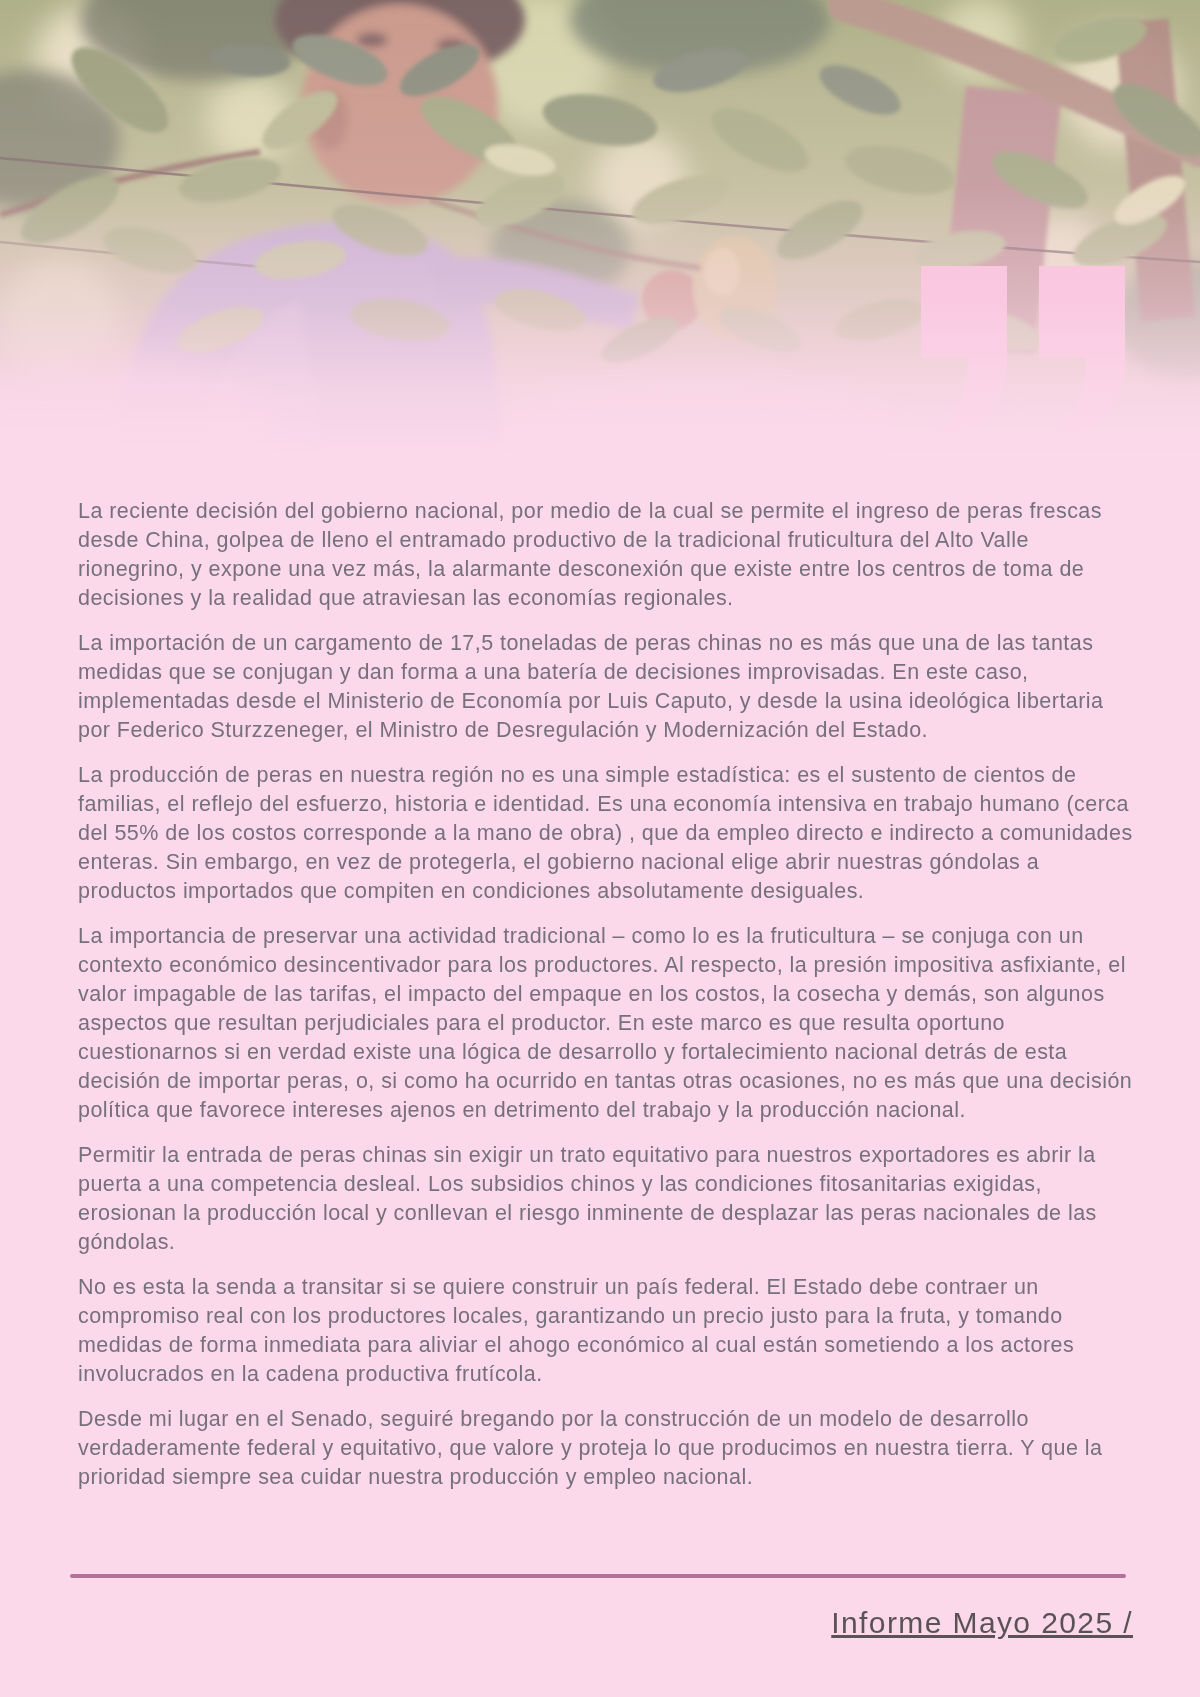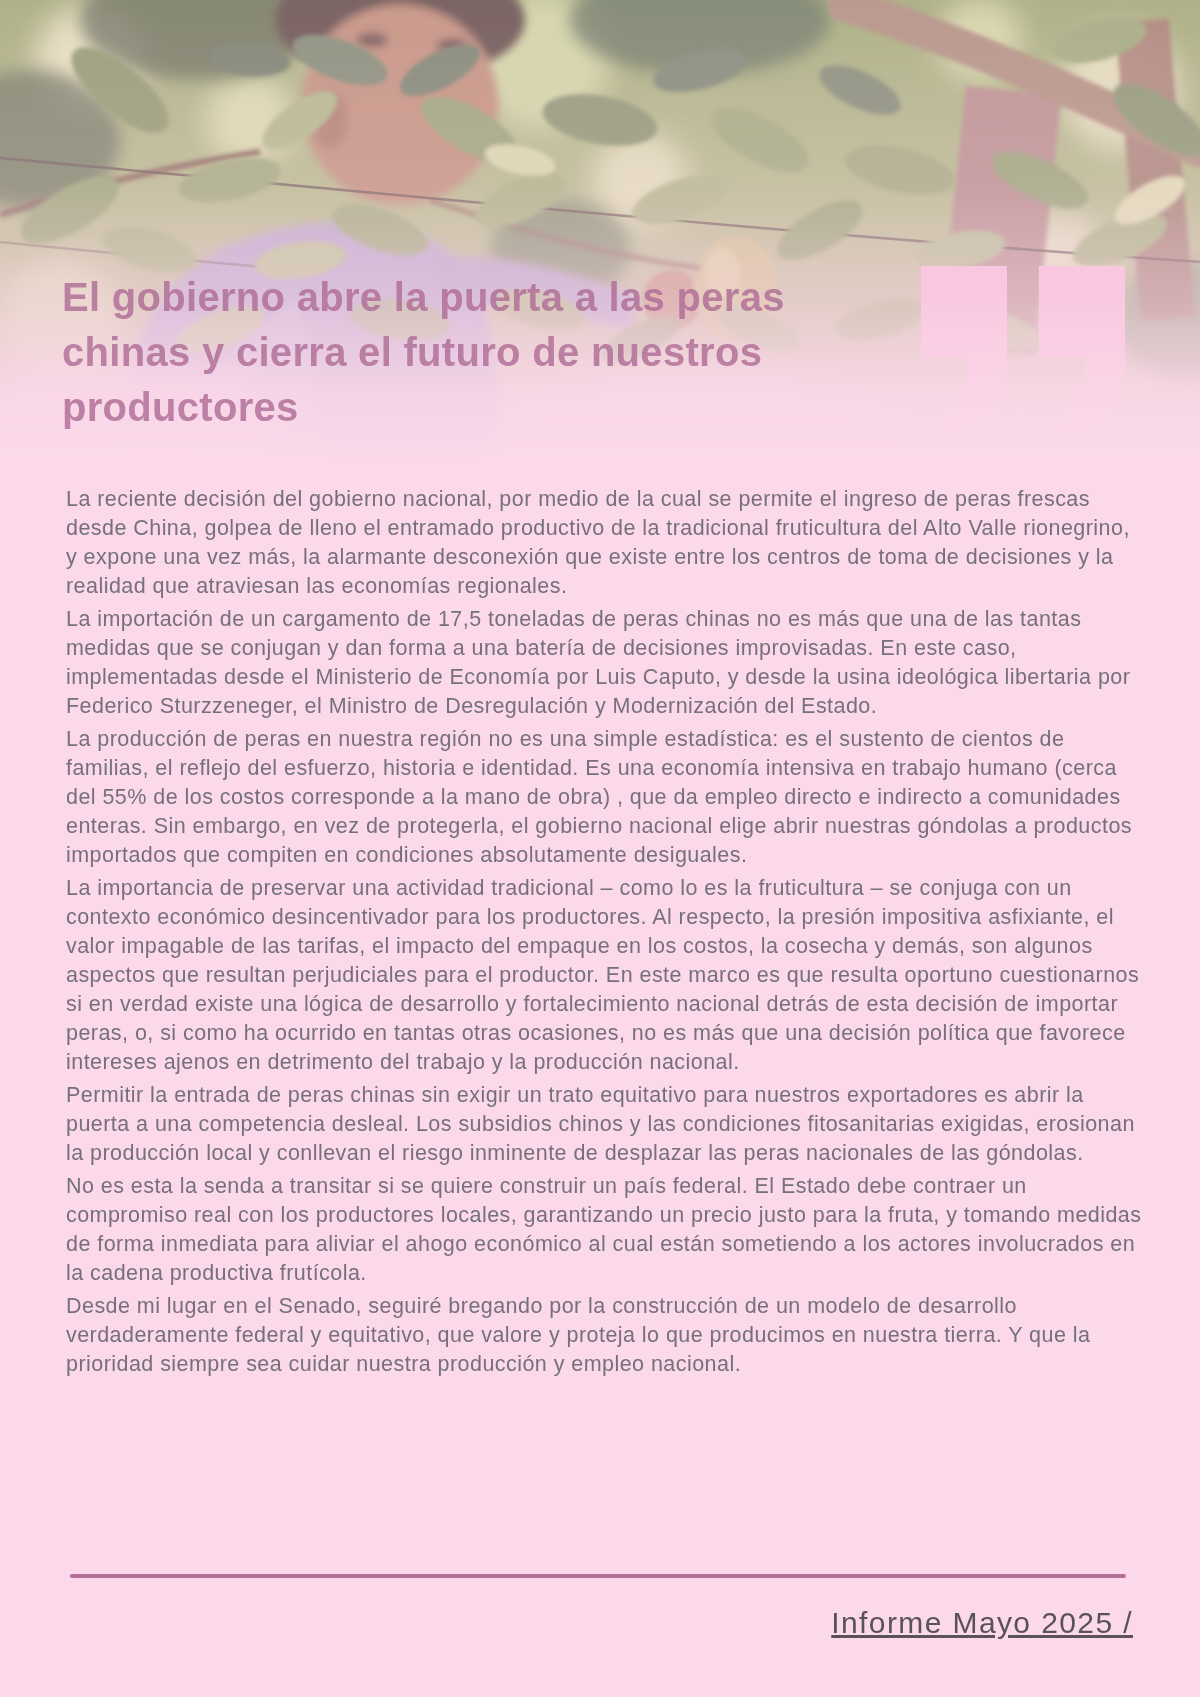--- a/index.html
+++ b/index.html
@@ -37,21 +37,21 @@
     position:absolute;left:62px;top:270px;width:800px;margin:0;z-index:4;
     font-size:40px;line-height:55px;font-weight:bold;letter-spacing:0.3px;
     color:var(--title);opacity:0.82;
   }
   
   .article{
     position:absolute;left:62px;top:481px;width:1088px;z-index:1;
     font-size:21.5px;line-height:29px;letter-spacing:0.45px;
     color:var(--body-text);
   }
-  .article p{margin:4px;}
+  .article p{margin:16px;}
   
   .rule{
     position:absolute;left:70px;top:1574px;width:1056px;height:4px;
     background:var(--rule);border-radius:2px;
   }
   .footer{
     position:absolute;right:67px;top:1606px;
     display:flex;align-items:baseline;gap:14px;white-space:nowrap;
   }
   .footer .report{font-size:30px;letter-spacing:1.4px;color:var(--footer-text);text-decoration:underline;}
@@ -183,21 +183,20 @@
 
     <div class="quote">
       <svg width="204" height="172" viewBox="0 0 204 172" aria-hidden="true">
         <path id="comma" class="quote-fill" d="M0 0 H86 V92 C86 141 63 164 12 170 C39 146 47 120 47 92 L47 92 H0 Z"></path>
         <use href="#comma" x="118"></use>
       </svg>
     </div>
 
     <div class="hero-overlay"></div>
 
-    <h1 class="page-title">El gobierno abre la puerta a las peras chinas y cierra el futuro de nuestros productores</h1>
   </div>
 
   <div class="article">
       <p>La reciente decisión del gobierno nacional, por medio de la cual se permite el ingreso de peras frescas desde China, golpea de lleno el entramado productivo de la tradicional fruticultura del Alto Valle rionegrino, y expone una vez más, la alarmante desconexión que existe entre los centros de toma de decisiones y la realidad que atraviesan las economías regionales.</p>
       <p>La importación de un cargamento de 17,5 toneladas de peras chinas no es más que una de las tantas medidas que se conjugan y dan forma a una batería de decisiones improvisadas. En este caso, implementadas desde el Ministerio de Economía por Luis Caputo, y desde la usina ideológica libertaria por Federico Sturzzeneger, el Ministro de Desregulación y Modernización del Estado.</p>
       <p>La producción de peras en nuestra región no es una simple estadística: es el sustento de cientos de familias, el reflejo del esfuerzo, historia e identidad. Es una economía intensiva en trabajo humano (cerca del 55% de los costos corresponde a la mano de obra) , que da empleo directo e indirecto a comunidades enteras. Sin embargo, en vez de protegerla, el gobierno nacional elige abrir nuestras góndolas a productos importados que compiten en condiciones absolutamente desiguales.</p>
       <p>La importancia de preservar una actividad tradicional – como lo es la fruticultura – se conjuga con un contexto económico desincentivador para los productores. Al respecto, la presión impositiva asfixiante, el valor impagable de las tarifas, el impacto del empaque en los costos, la cosecha y demás, son algunos aspectos que resultan perjudiciales para el productor. En este marco es que resulta oportuno cuestionarnos si en verdad existe una lógica de desarrollo y fortalecimiento nacional detrás de esta decisión de importar peras, o, si como ha ocurrido en tantas otras ocasiones, no es más que una decisión política que favorece intereses ajenos en detrimento del trabajo y la producción nacional.</p>
       <p>Permitir la entrada de peras chinas sin exigir un trato equitativo para nuestros exportadores es abrir la puerta a una competencia desleal. Los subsidios chinos y las condiciones fitosanitarias exigidas, erosionan la producción local y conllevan el riesgo inminente de desplazar las peras nacionales de las góndolas.</p>
       <p>No es esta la senda a transitar si se quiere construir un país federal. El Estado debe contraer un compromiso real con los productores locales, garantizando un precio justo para la fruta, y tomando medidas de forma inmediata para aliviar el ahogo económico al cual están sometiendo a los actores involucrados en la cadena productiva frutícola.</p>
       <p>Desde mi lugar en el Senado, seguiré bregando por la construcción de un modelo de desarrollo verdaderamente federal y equitativo, que valore y proteja lo que producimos en nuestra tierra. Y que la prioridad siempre sea cuidar nuestra producción y empleo nacional.</p>

